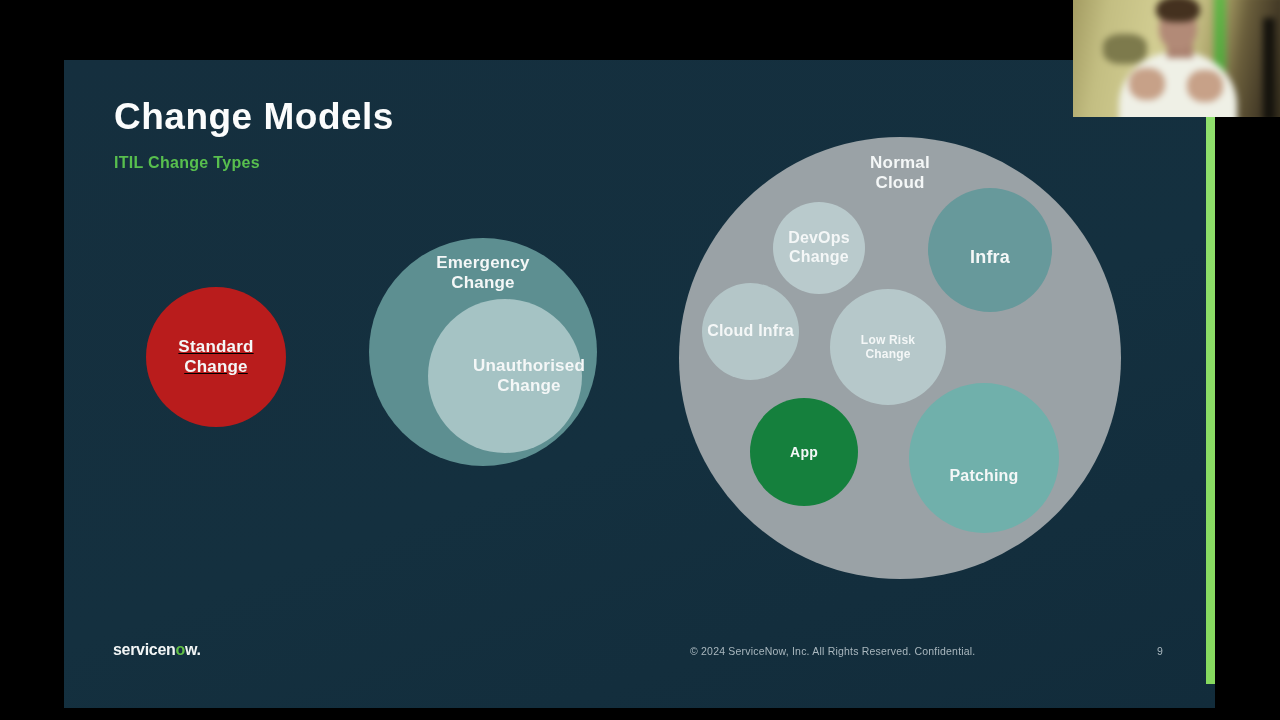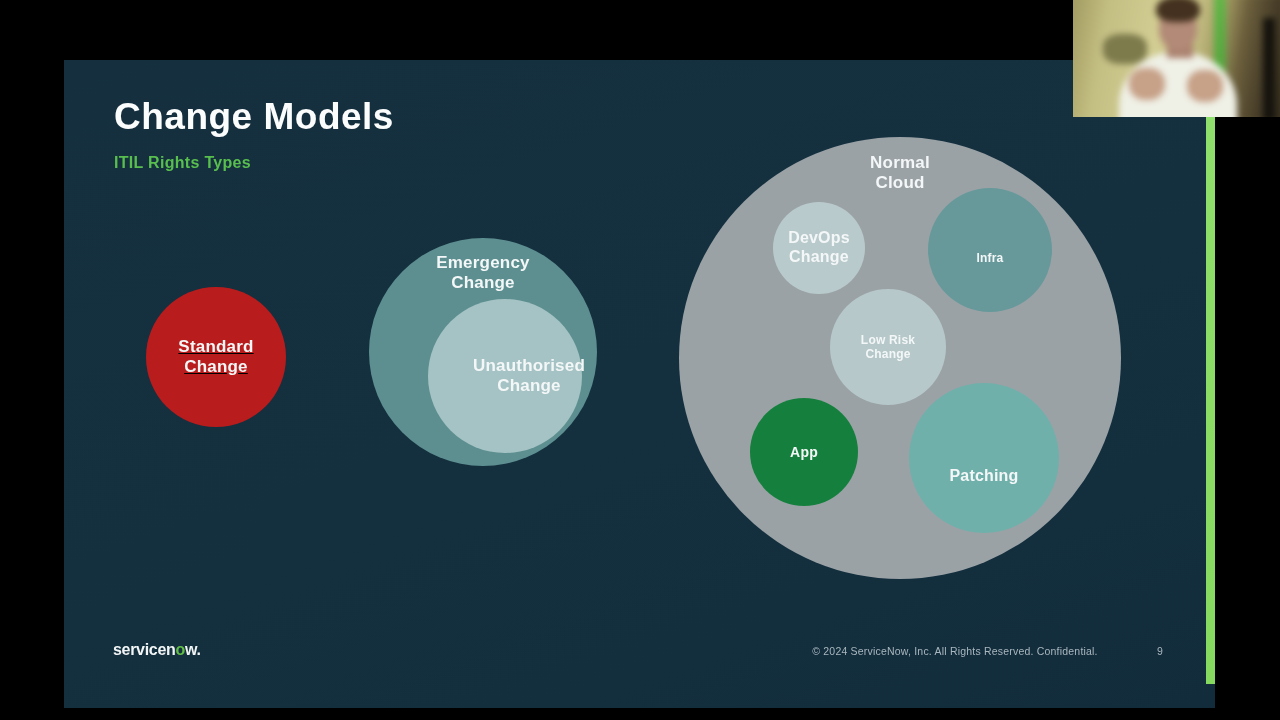--- a/index.html
+++ b/index.html
@@ -74,21 +74,21 @@
   .c-unauthorised { left: 428px; top: 299px; width: 154px; height: 154px; background: #a5c3c4; }
   .c-unauthorised .clabel { font-size: 17px; margin-left: 48px; }
 
   .c-normal     { left: 679px; top: 137px; width: 442px; height: 442px; background: #9aa2a6; padding-top: 16px; }
   .c-normal > .clabel { font-size: 17px; }
 
   .c-devops     { left: 773px; top: 202px; width: 92px; height: 92px; background: #b9cacc; align-items: center; }
   .c-devops .clabel { font-size: 16px; }
 
   .c-infra      { left: 928px; top: 188px; width: 124px; height: 124px; background: #67999b; }
-  .c-infra .clabel { font-size: 12px; margin-top: 16px; }
+  .c-infra .clabel { font-size: 18px; margin-top: 16px; }
 
   .c-cloudinfra { left: 702px; top: 283px; width: 97px; height: 97px; background: #b4c6c8; }
   .c-cloudinfra .clabel { font-size: 16px; }
 
   .c-lowrisk    { left: 830px; top: 289px; width: 116px; height: 116px; background: #b6c8ca; }
   .c-lowrisk .clabel { font-size: 12px; }
 
   .c-app        { left: 750px; top: 398px; width: 108px; height: 108px; background: #15803d; }
   .c-app .clabel { font-size: 14px; }
 
@@ -100,23 +100,22 @@
     position: absolute;
     left: 113px; top: 641px;
     font-size: 16px;
     font-weight: bold;
     letter-spacing: -0.3px;
     color: #f2f5f5;
   }
   .footer-logo .logo-green { color: #62bf46; }
   .footer-copyright {
     position: absolute;
-    left: 720px; top: 645px;
+    left: 690px; top: 645px;
     width: 470px;
-    text-align: center;
     font-size: 10.5px;
     color: #a9b7be;
     letter-spacing: 0.2px;
   }
   .footer-page {
     position: absolute;
     left: 1150px; top: 645px;
     width: 20px;
     text-align: center;
     font-size: 10.5px;
@@ -175,21 +174,21 @@
     background: #15130d;
   }
 </style>
 </head>
 <body>
 
 <div class="stage">
 
   <div class="slide">
     <div class="slide-title">Change Models</div>
-    <div class="slide-subtitle">ITIL Rights Types</div>
+    <div class="slide-subtitle">ITIL Change Types</div>
   </div>
 
   <div class="diagram-layer">
 
     <div class="circle c-standard">
       <span class="clabel">Standard
 Change</span>
     </div>
 
     <div class="circle c-emergency top-label">
@@ -204,20 +203,23 @@
     <div class="circle c-normal top-label">
       <span class="clabel">Normal
 Cloud</span>
     </div>
     <div class="circle c-devops">
       <span class="clabel">DevOps
 Change</span>
     </div>
     <div class="circle c-infra">
       <span class="clabel">Infra</span>
+    </div>
+    <div class="circle c-cloudinfra">
+      <span class="clabel">Cloud Infra</span>
     </div>
     <div class="circle c-lowrisk">
       <span class="clabel">Low Risk
 Change</span>
     </div>
     <div class="circle c-app">
       <span class="clabel">App</span>
     </div>
     <div class="circle c-patching">
       <span class="clabel">Patching</span>

